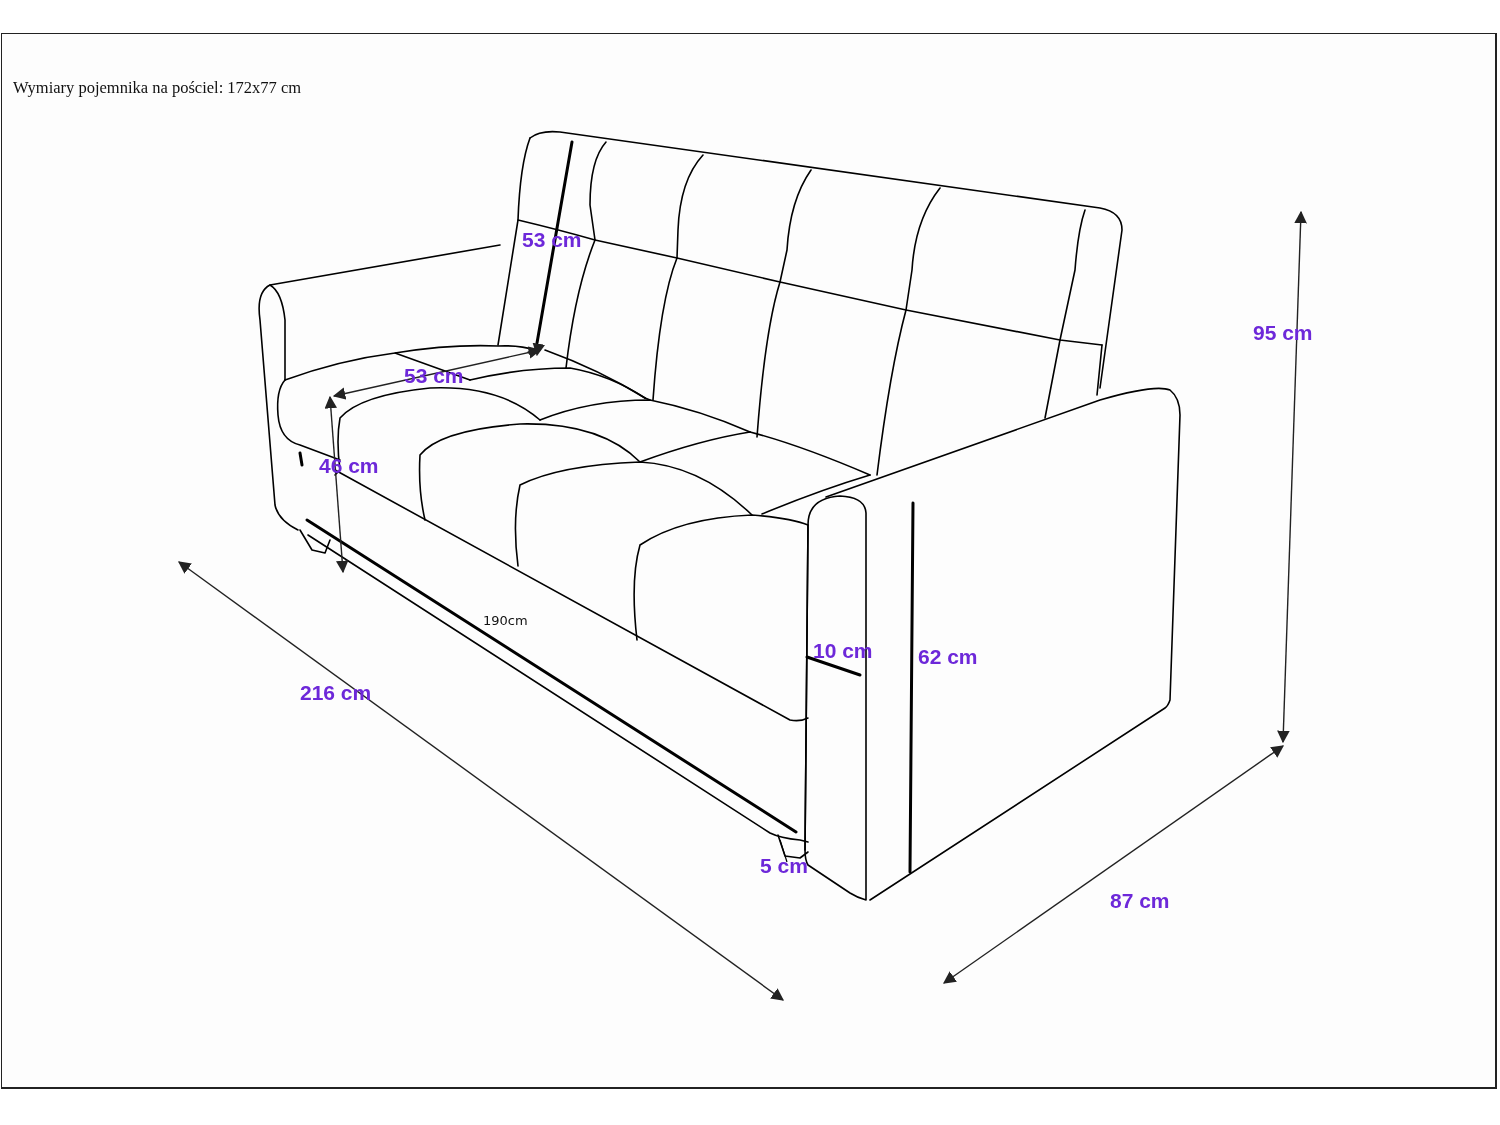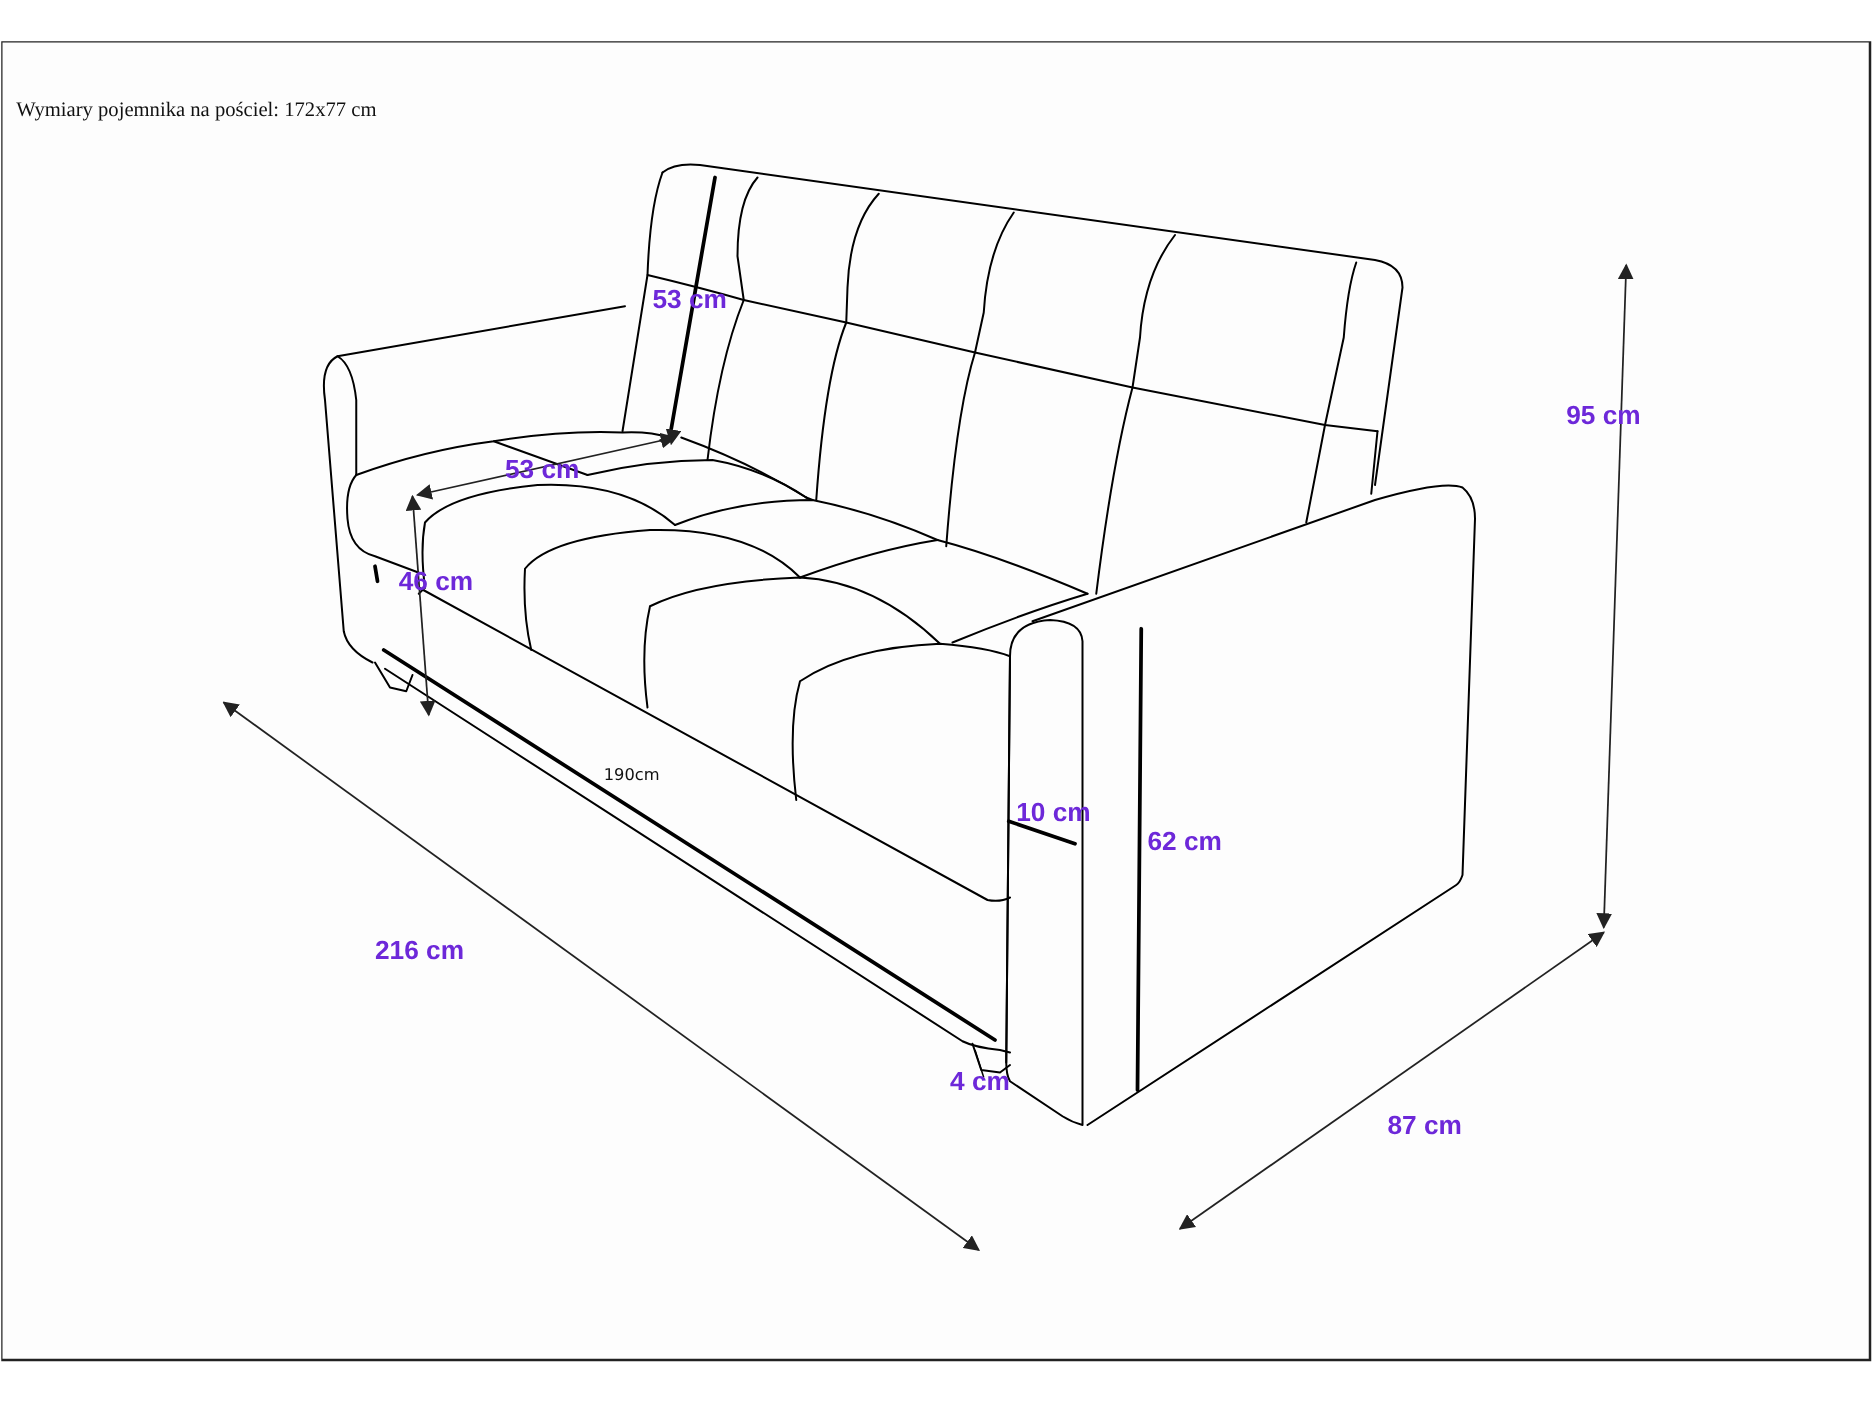--- a/index.html
+++ b/index.html
@@ -103,17 +103,17 @@
   <path d="M527,352 L539,345 L532,357 z" fill="#222"></path>
 
   <line x1="780" y1="840" x2="787" y2="862" stroke="#000" stroke-width="1.2"></line>
 </svg>
 
 <div class="dim" style="left:522px;top:229px;">53 cm</div>
 <div class="dim" style="left:404px;top:365px;">53 cm</div>
 <div class="dim" style="left:303px;top:455px;margin-left:16px;">46 cm</div>
 <div class="dim-small" style="left:483px;top:614px;">190cm</div>
 <div class="dim" style="left:813px;top:640px;">10 cm</div>
-<div class="dim" style="left:918px;top:646px;margin-top:17px;">62 cm</div>
-<div class="dim" style="left:760px;top:855px;">4 cm</div>
-<div class="dim" style="left:300px;top:750px;">216 cm</div>
+<div class="dim" style="left:918px;top:646px;">62 cm</div>
+<div class="dim" style="left:760px;top:855px;">5 cm</div>
+<div class="dim" style="left:300px;top:682px;">216 cm</div>
 <div class="dim" style="left:1110px;top:890px;">87 cm</div>
 <div class="dim" style="left:1253px;top:322px;">95 cm</div>
 
 </body></html>

